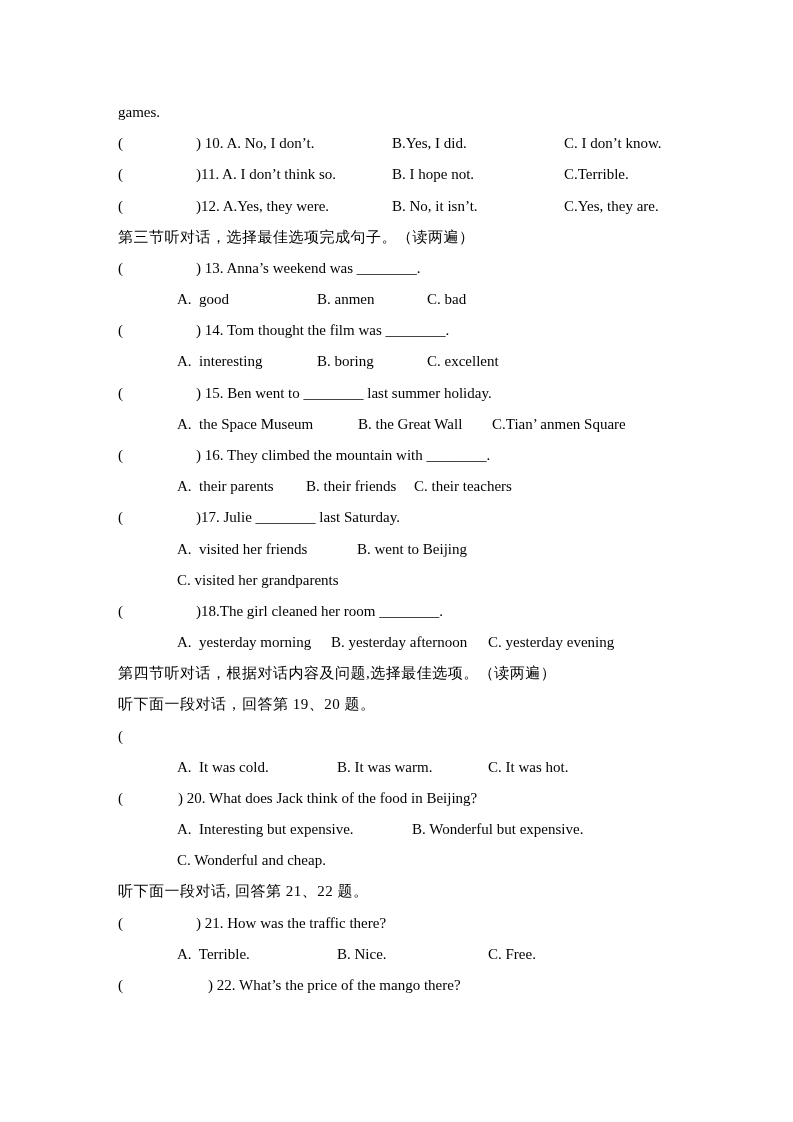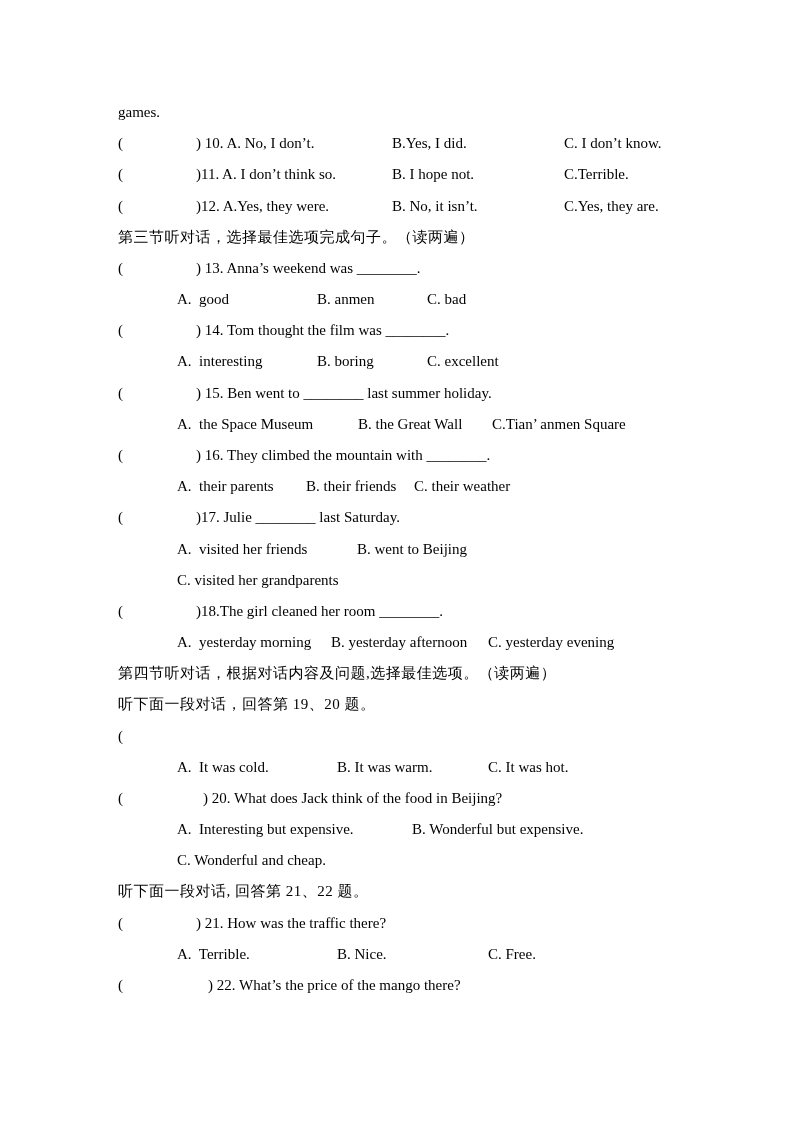--- a/index.html
+++ b/index.html
@@ -100,21 +100,21 @@
     <span class="sg" style="left:492px">C.Tian’ anmen Square</span>
   </div>
 
   <div class="ln" style="top:443px">
     <span class="sg" style="left:118px">(</span>
     <span class="sg" style="left:196px">) 16. They climbed the mountain with ________.</span>
   </div>
   <div class="ln" style="top:474px">
     <span class="sg" style="left:177px">A.  their parents</span>
     <span class="sg" style="left:306px">B. their friends</span>
-    <span class="sg" style="left:414px">C. their weather</span>
+    <span class="sg" style="left:414px">C. their teachers</span>
   </div>
 
   <div class="ln" style="top:505px">
     <span class="sg" style="left:118px">(</span>
     <span class="sg" style="left:196px">)17. Julie ________ last Saturday.</span>
   </div>
   <div class="ln" style="top:537px">
     <span class="sg" style="left:177px">A.  visited her friends</span>
     <span class="sg" style="left:357px">B. went to Beijing</span>
   </div>
@@ -144,21 +144,21 @@
     <span class="sg" style="left:118px">(</span>
   </div>
   <div class="ln" style="top:755px">
     <span class="sg" style="left:177px">A.  It was cold.</span>
     <span class="sg" style="left:337px">B. It was warm.</span>
     <span class="sg" style="left:488px">C. It was hot.</span>
   </div>
 
   <div class="ln" style="top:786px">
     <span class="sg" style="left:118px">(</span>
-    <span class="sg" style="left:203px">) 20. What does Jack think of the food in Beijing?</span>
+    <span class="sg" style="left:178px">) 20. What does Jack think of the food in Beijing?</span>
   </div>
   <div class="ln" style="top:848px">
     <span class="sg" style="left:177px">C. Wonderful and cheap.</span>
   </div>
   <div class="ln" style="top:817px">
     <span class="sg" style="left:177px">A.  Interesting but expensive.</span>
     <span class="sg" style="left:412px">B. Wonderful but expensive.</span>
   </div>
 
   <div class="ln" style="top:879px">

